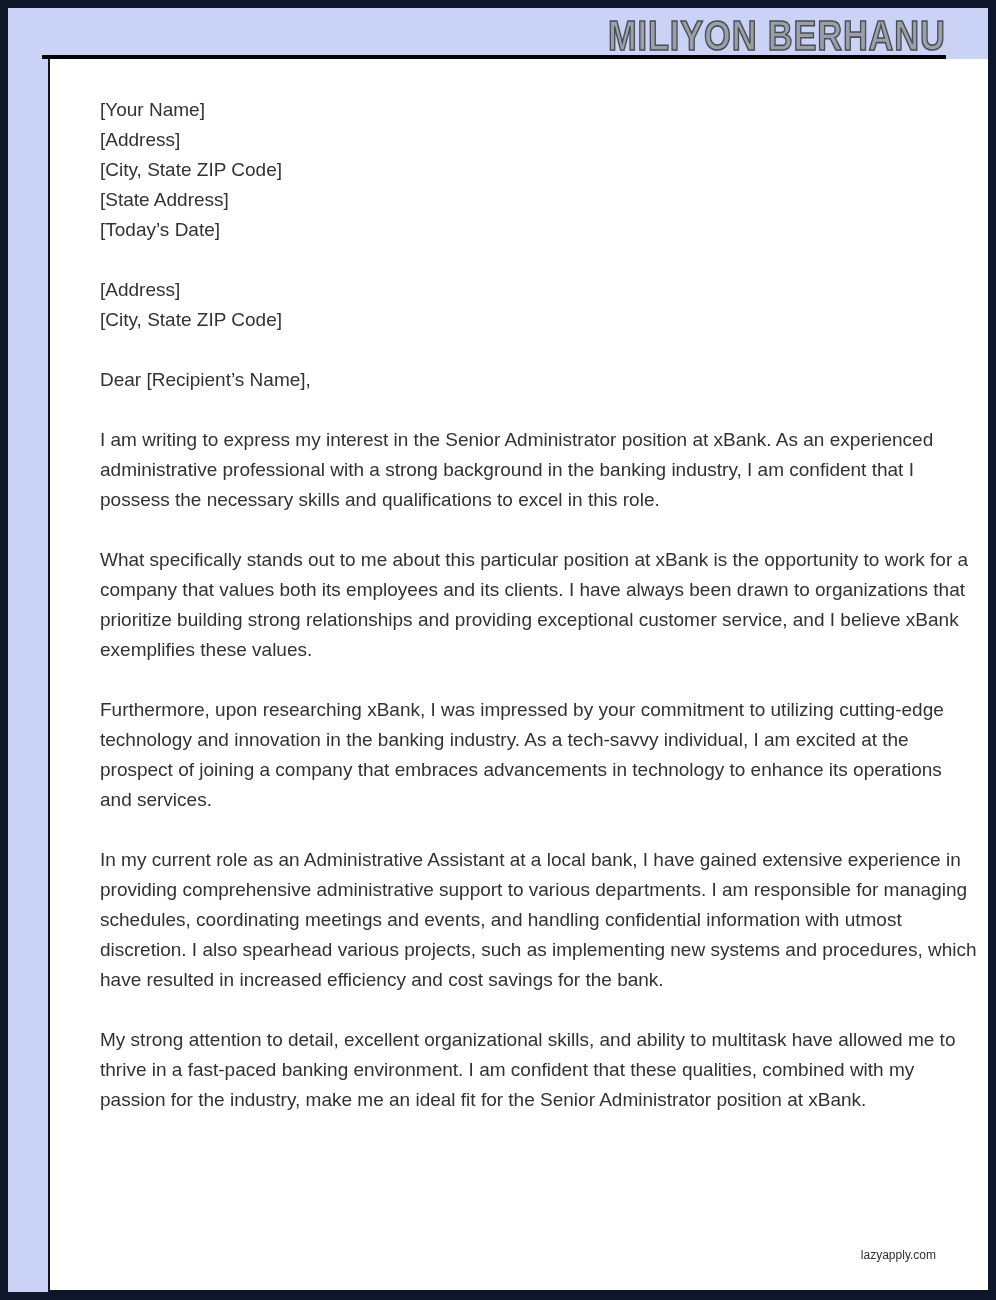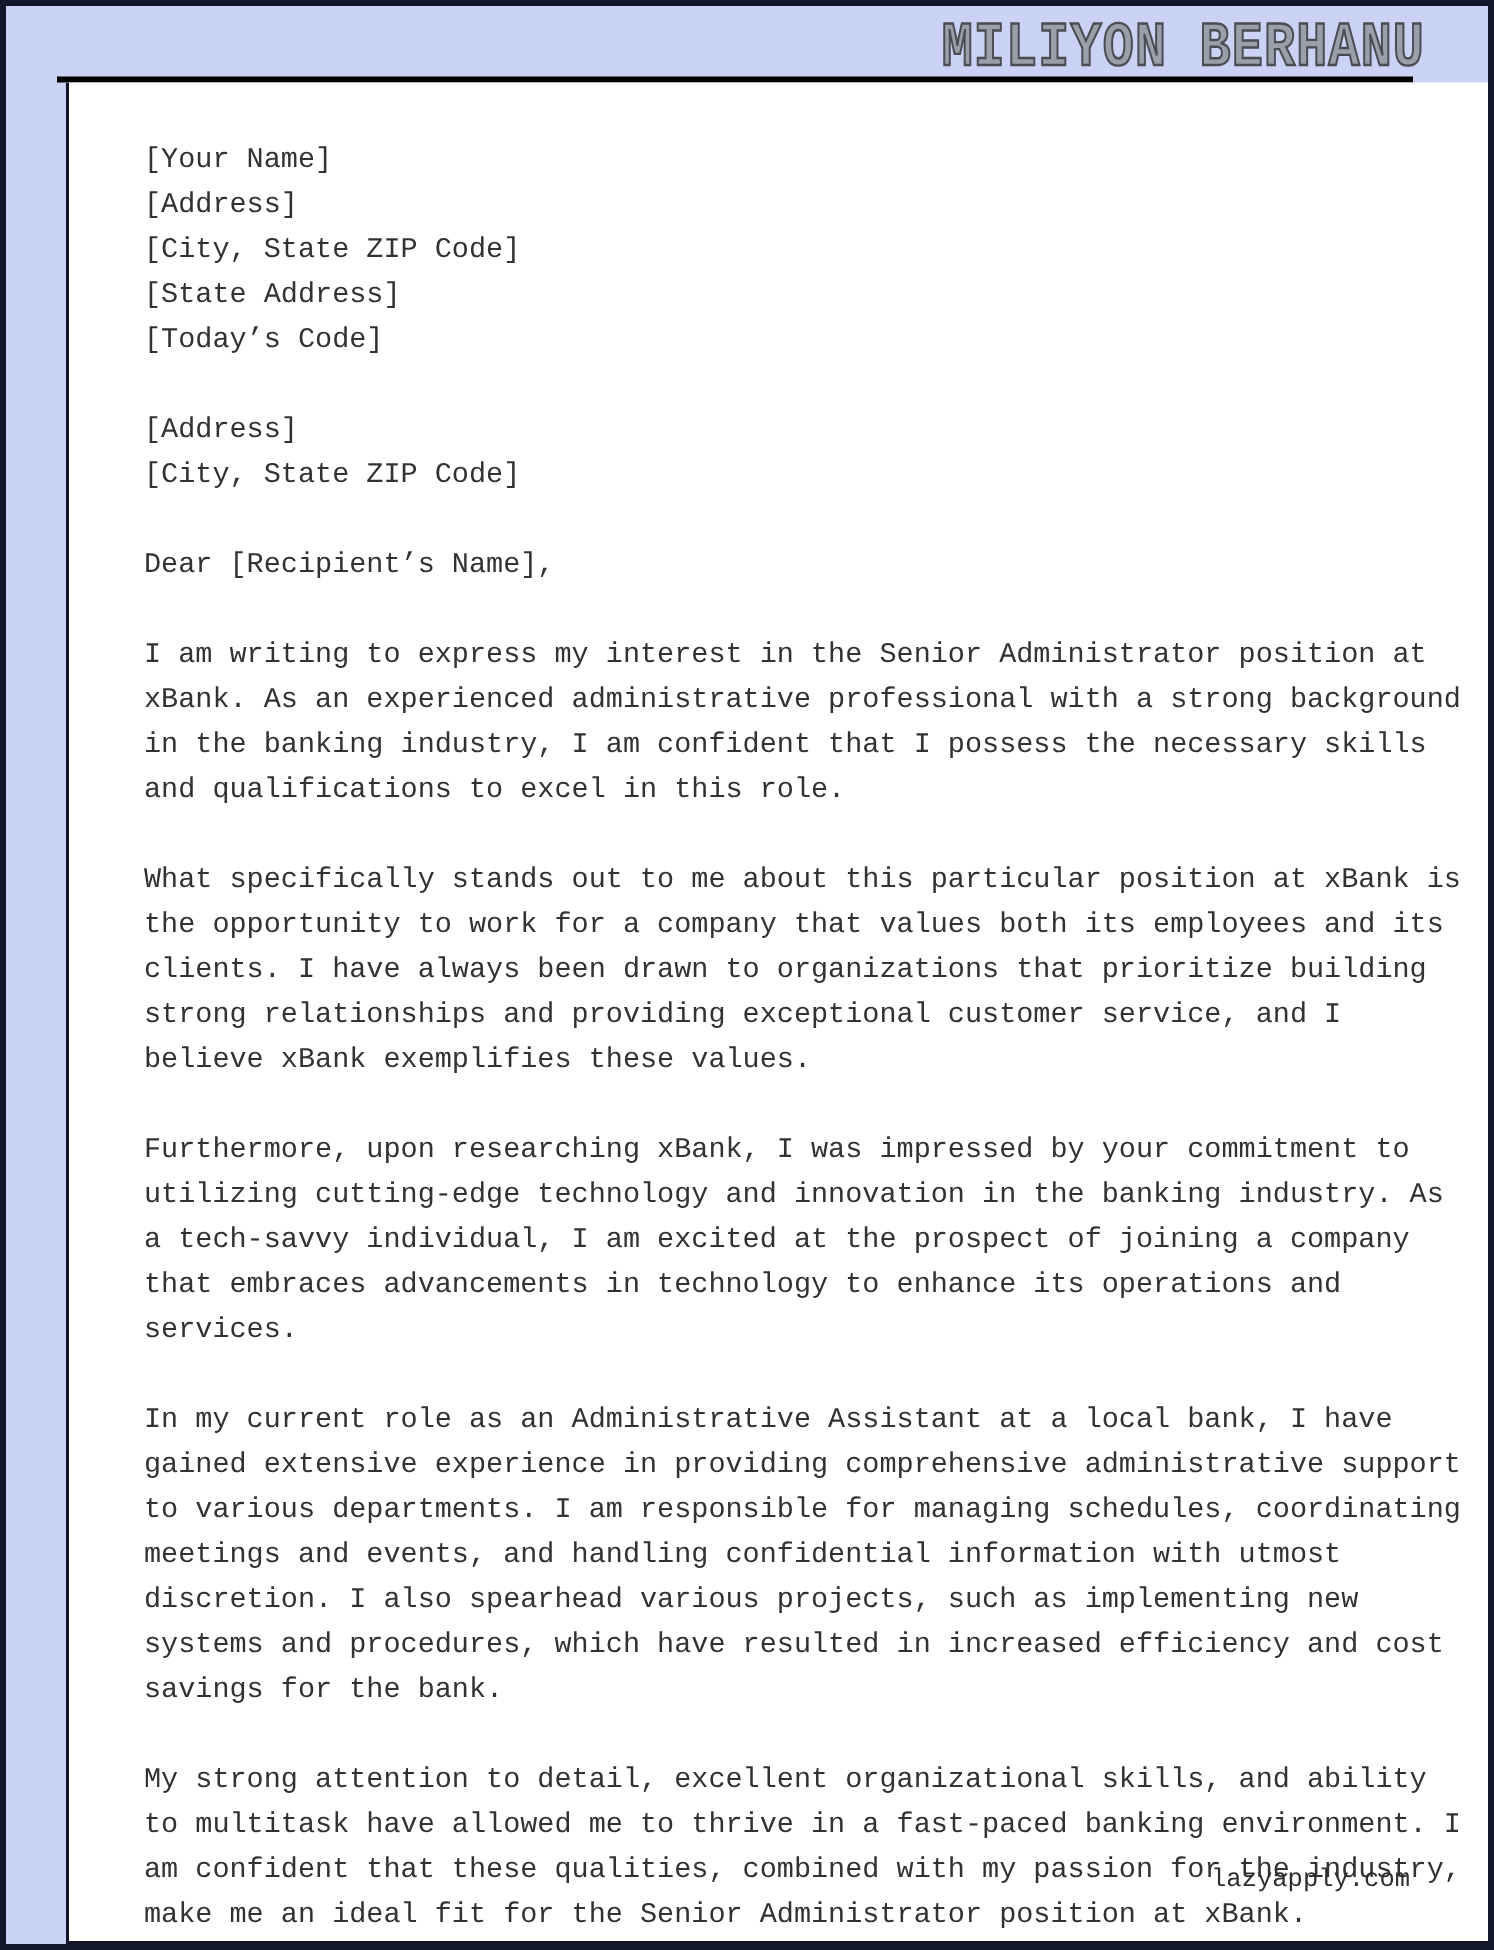--- a/index.html
+++ b/index.html
@@ -2,24 +2,24 @@
 <html><head>
 <meta charset="utf-8">
 <style>
   * { margin: 0; padding: 0; box-sizing: border-box; }
   html, body { width: 996px; height: 1300px; background: #fff; }
 
   .screen {
     position: relative;
     width: 996px;
     height: 1300px;
-    border: 4px solid #0f172a;
+    border: 8px solid #0f172a;
     background: #cad3f5;
     overflow: hidden;
-    font-family: Liberation Mono, monospace;
+    font-family: Liberation Sans, sans-serif;
   }
 
   .brand {
     position: absolute;
     top: 4px;
     right: 42px;
     font-size: 42px;
     font-weight: 700;
     letter-spacing: 1px;
     color: #9aa0aa;
@@ -53,42 +53,42 @@
     line-height: 30px;
   }
 
   .block { margin-bottom: 30px; }
   .page p { margin: 0 10px 30px 0; }
 
   .watermark {
     position: absolute;
     top: 1240px;
     right: 52px;
-    font-size: 17px;
+    font-size: 12px;
     color: #2e2e2e;
     z-index: 5;
   }
 </style>
 </head>
 <body>
 
 <div class="screen">
 
   <div class="brand">MILIYON BERHANU</div>
 
   <div class="rule"></div>
 
   <div class="page">
 
     <div class="block">
       <div>[Your Name]</div>
       <div>[Address]</div>
       <div>[City, State ZIP Code]</div>
       <div>[State Address]</div>
-      <div>[Today’s Code]</div>
+      <div>[Today’s Date]</div>
     </div>
 
     <div class="block">
       <div>[Address]</div>
       <div>[City, State ZIP Code]</div>
     </div>
 
     <p>Dear [Recipient’s Name],</p>
 
     <p>I am writing to express my interest in the Senior Administrator position at xBank. As an experienced administrative professional with a strong background in the banking industry, I am confident that I possess the necessary skills and qualifications to excel in this role.</p>

